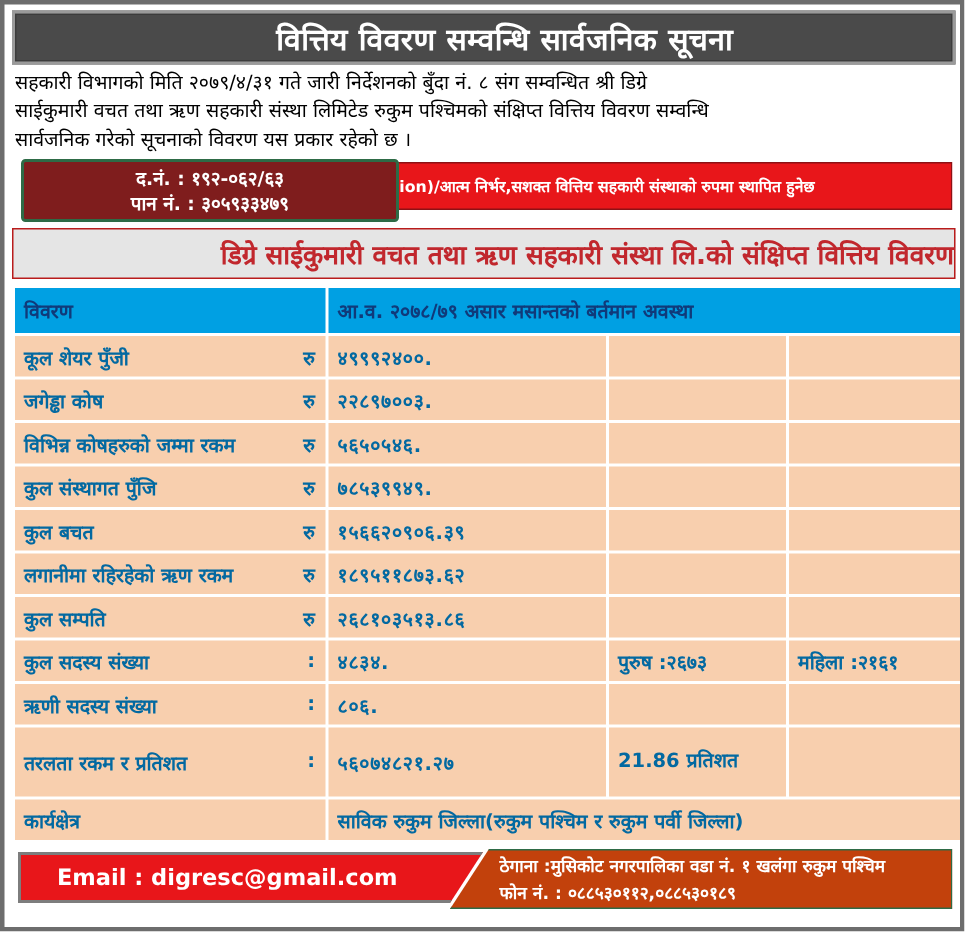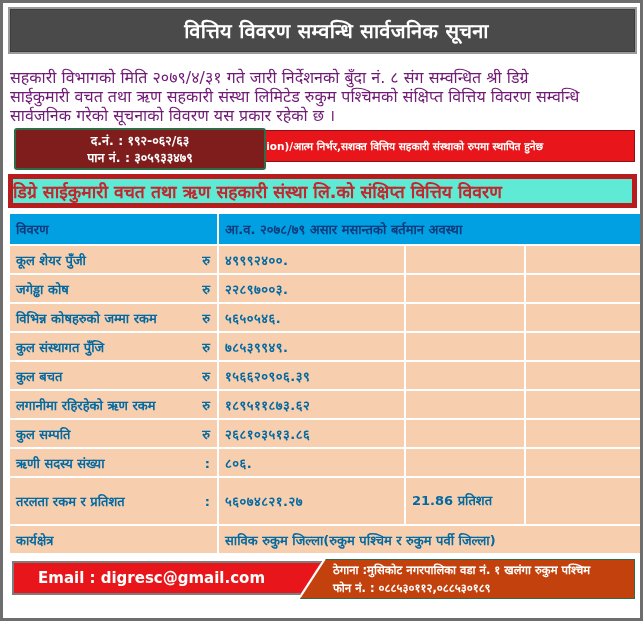--- a/index.html
+++ b/index.html
@@ -23,43 +23,43 @@
     position: absolute;
     left: 5px;
     top: 4px;
     width: 629px;
     height: 609px;
     box-sizing: border-box;
   }
 
   
   .titlebar {
-    height: 47px;
+    height: 36px;
     background: #4a4a4a;
     border: 2px solid #9a9a9a;
     box-shadow: inset 0 0 0 1px #3c3c3c;
     display: flex;
     align-items: center;
     justify-content: center;
     box-sizing: border-box;
     padding-left: 28px;
   }
   .titlebar .txt {
     color: #ffffff;
     font-size: 20px;
     font-weight: bold;
     letter-spacing: 0.3px;
     white-space: nowrap;
   }
 
   
   .intro {
-    padding: 14px 2px 1px 2px;
-    color: #701a75;
-    font-size: 16px;
+    padding: 3px 2px 1px 2px;
+    color: #000000;
+    font-size: 13px;
     line-height: 19px;
     text-align: justify;
   }
   .intro .ln { display: block; white-space: nowrap; }
 
   
   .band {
     position: relative;
     height: 44px;
     margin-top: 2px;
@@ -104,25 +104,25 @@
     font-size: 10.5px;
     font-weight: bold;
     white-space: nowrap;
     padding-left: 26px;
   }
 
   
   .headline {
     margin-top: 2px;
     height: 34px;
-    background: #5eead4;
-    border: 5px solid #b91c1c;
-    display: flex;
-    align-items: center;
-    justify-content: flex-start;
+    background: #e5e5e5;
+    border: 1px solid #b91c1c;
+    display: flex;
+    align-items: center;
+    justify-content: flex-end;
     box-sizing: border-box;
   }
   .headline .txt {
     color: #c1272d;
     font-size: 17.5px;
     font-weight: bold;
     white-space: nowrap;
   }
 
   
@@ -306,20 +306,26 @@
           <td class="sub blank"></td>
           <td class="sub blank"></td>
         </tr>
         <tr>
           <td class="label"><span>कुल सम्पति</span><span class="unit">रु</span></td>
           <td class="value">२६८१०३५१३.८६</td>
           <td class="sub blank"></td>
           <td class="sub blank"></td>
         </tr>
         <tr>
+          <td class="label"><span>कुल सदस्य संख्या</span><span class="unit">:</span></td>
+          <td class="value">४८३४.</td>
+          <td class="sub">पुरुष :२६७३</td>
+          <td class="sub">महिला :२१६१</td>
+        </tr>
+        <tr>
           <td class="label"><span>ऋणी सदस्य संख्या</span><span class="unit">:</span></td>
           <td class="value">८०६.</td>
           <td class="sub blank"></td>
           <td class="sub blank"></td>
         </tr>
         <tr class="tall">
           <td class="label"><span>तरलता रकम र प्रतिशत</span><span class="unit">:</span></td>
           <td class="value">५६०७४८२१.२७</td>
           <td class="pct">21.86
 प्रतिशत</td>

